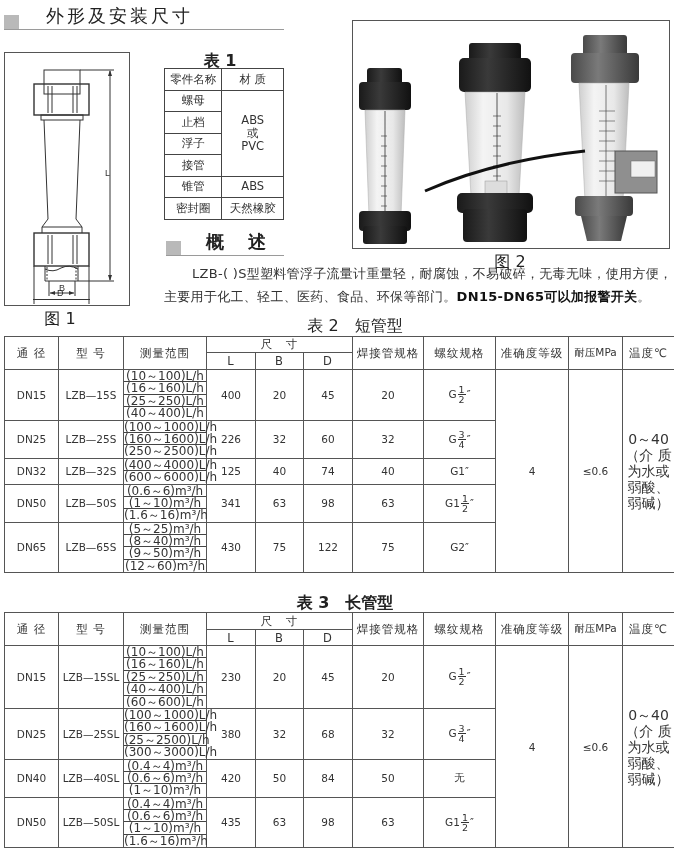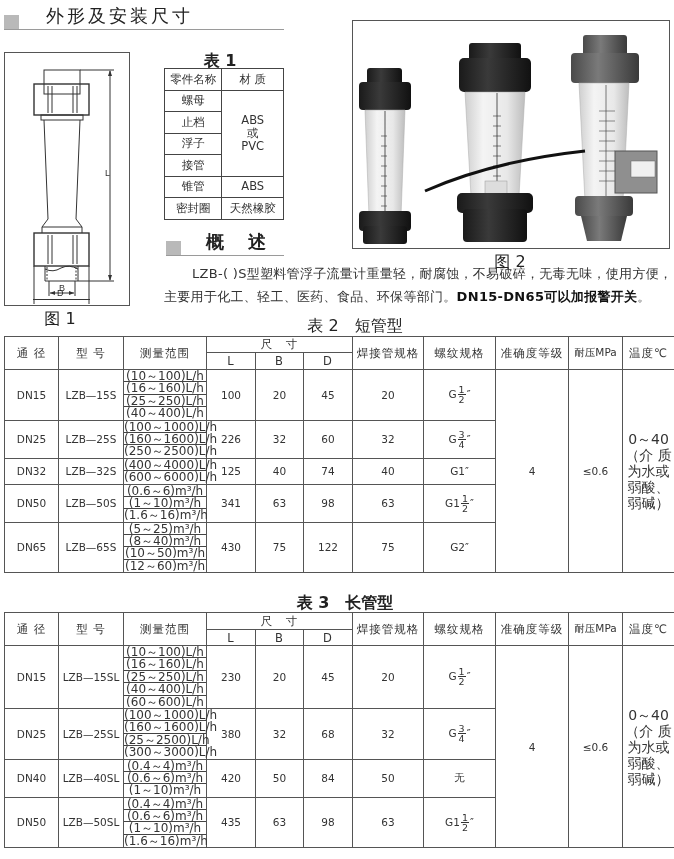--- a/index.html
+++ b/index.html
@@ -257,21 +257,21 @@
 
   <tr>
     <td>DN15</td>
     <td>LZB—15S</td>
     <td class="range">
       <span class="rng">(10～100)L/h</span>
       <span class="rng">(16～160)L/h</span>
       <span class="rng">(25～250)L/h</span>
       <span class="rng">(40～400)L/h</span>
     </td>
-    <td>100</td>
+    <td>400</td>
     <td>20</td>
     <td>45</td>
     <td>20</td>
     <td><span>G</span><span class="frac">
             <span class="num">1</span>
             <span>2</span>
           </span><span>″</span></td>
     <td rowspan="5">4</td>
     <td rowspan="5">≤0.6</td>
     <td rowspan="5" class="temp">
@@ -332,21 +332,21 @@
             <span>2</span>
           </span><span>″</span></td>
   </tr>
 
   <tr>
     <td>DN65</td>
     <td>LZB—65S</td>
     <td class="range">
       <span class="rng">(5～25)m³/h</span>
       <span class="rng">(8～40)m³/h</span>
-      <span class="rng">(10～50)m³/h</span>
+      <span class="rng">(9～50)m³/h</span>
       <span class="rng">(12～60)m³/h</span>
     </td>
     <td>430</td>
     <td>75</td>
     <td>122</td>
     <td>75</td>
     <td>G2″</td>
   </tr>
 </tbody>
   </table>

